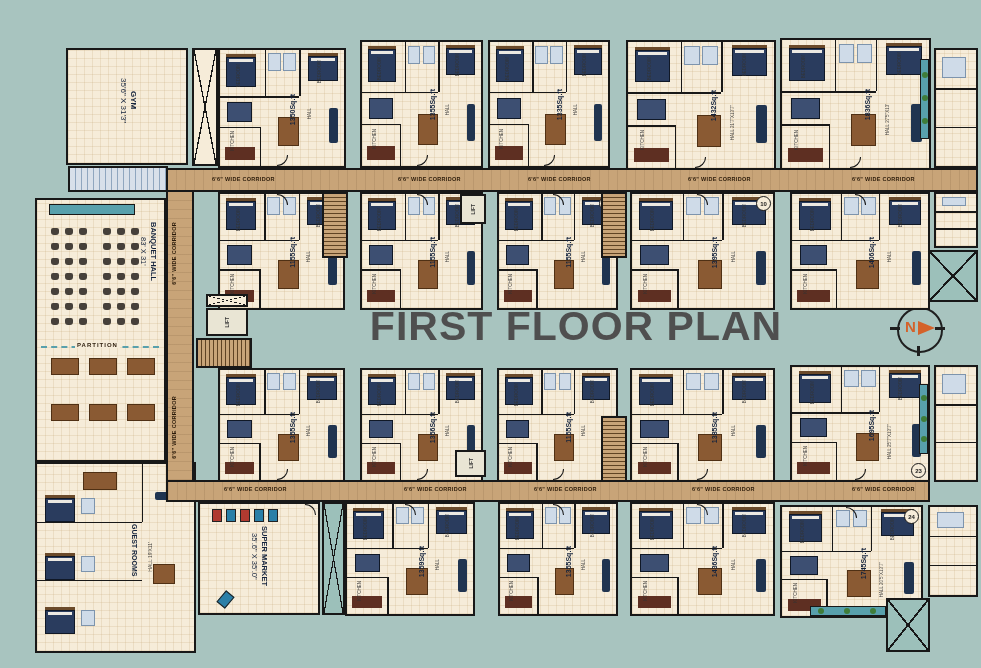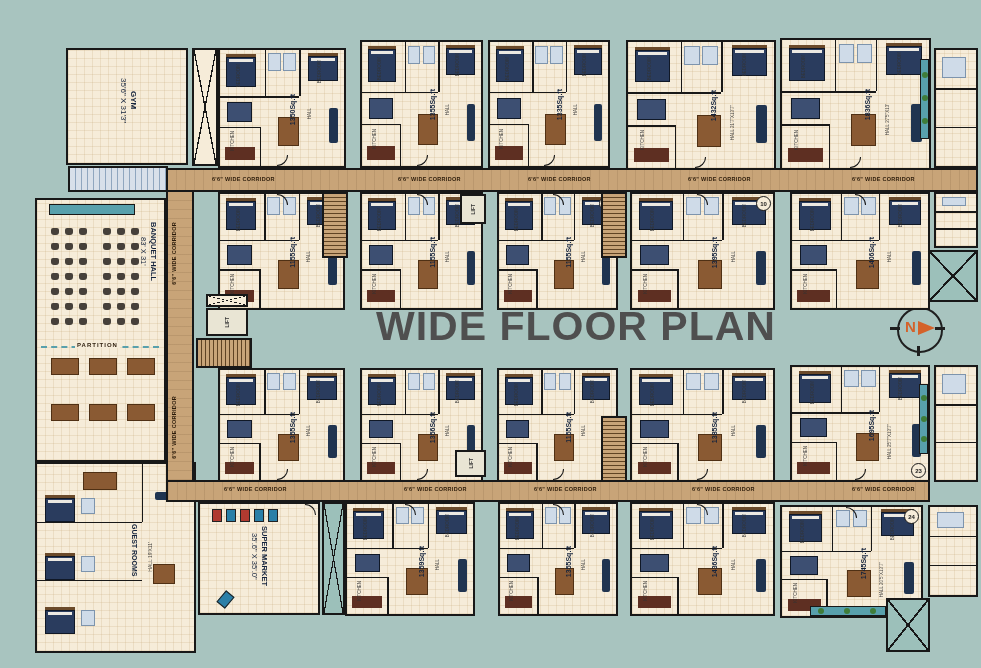--- a/index.html
+++ b/index.html
@@ -58,21 +58,21 @@
   #compass .tick{position:absolute;background:#1f1f1f;}
   #compass .n{position:absolute;left:17px;top:18px;font-size:15px;font-weight:bold;color:#d4622a;}
   #compass .arrow{position:absolute;left:30px;top:21px;width:0;height:0;
         border-top:7px solid transparent;border-bottom:7px solid transparent;border-left:17px solid #d4622a;}
 </style>
 </head>
 <body>
 
 <div id="stage">
 
-  <div id="title">WIDE FLOOR PLAN</div>
+  <div id="title">FIRST FLOOR PLAN</div>
 
   <div class="room" id="gym" style="left: 66px; top: 48px; width: 122px; height: 117px;">
     <div class="biglabel" style="left:50px;top:28px;font-size:8px;">
       <span class="nm">GYM</span><br>
       <span>35'6" X 31'3"</span>
     </div>
   </div>
 
   <div class="room" id="banquet" style="left: 35px; top: 198px; width: 131px; height: 264px;">
     <div class="biglabel" style="left:102px;top:22px;font-size:7.5px;">

